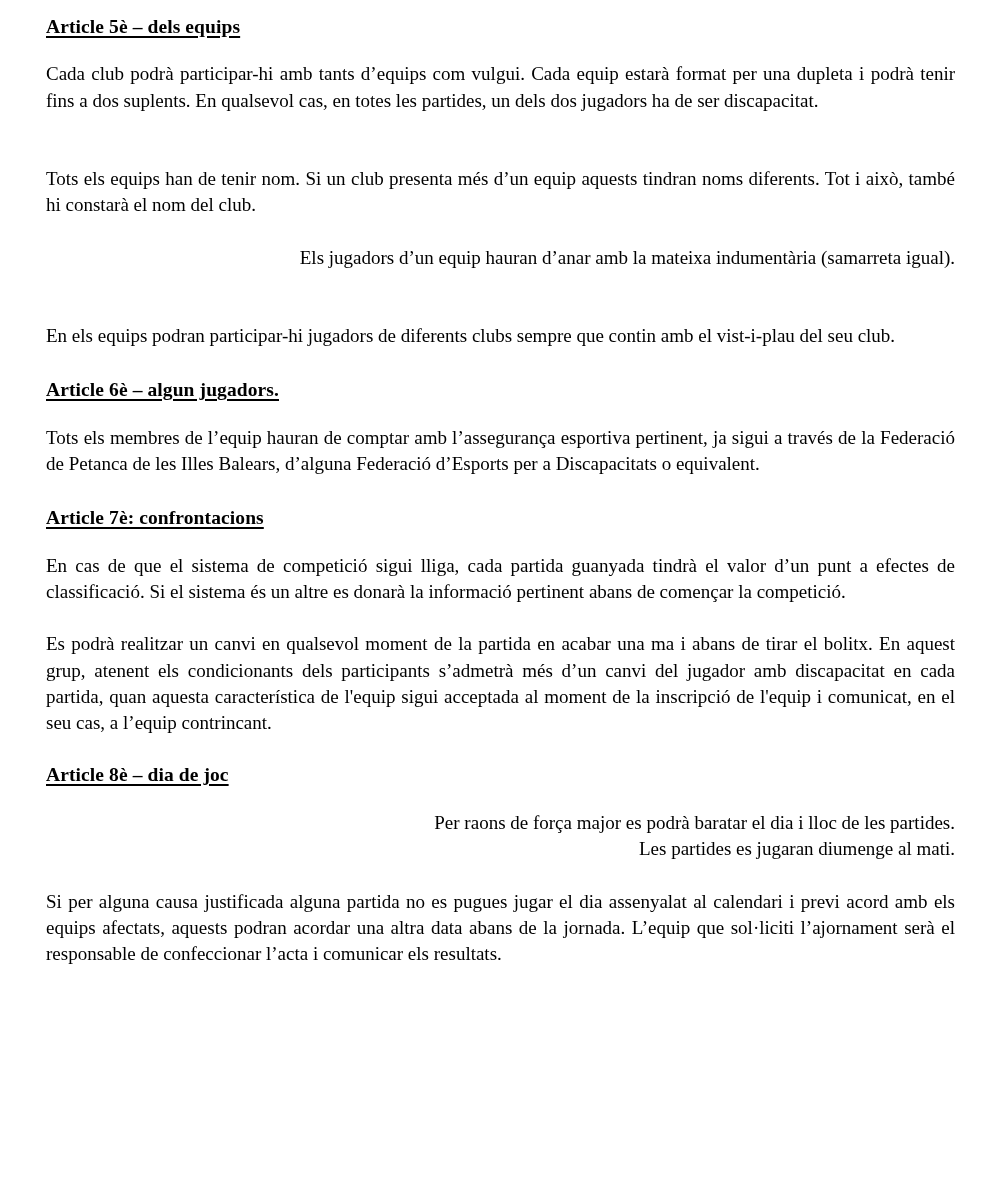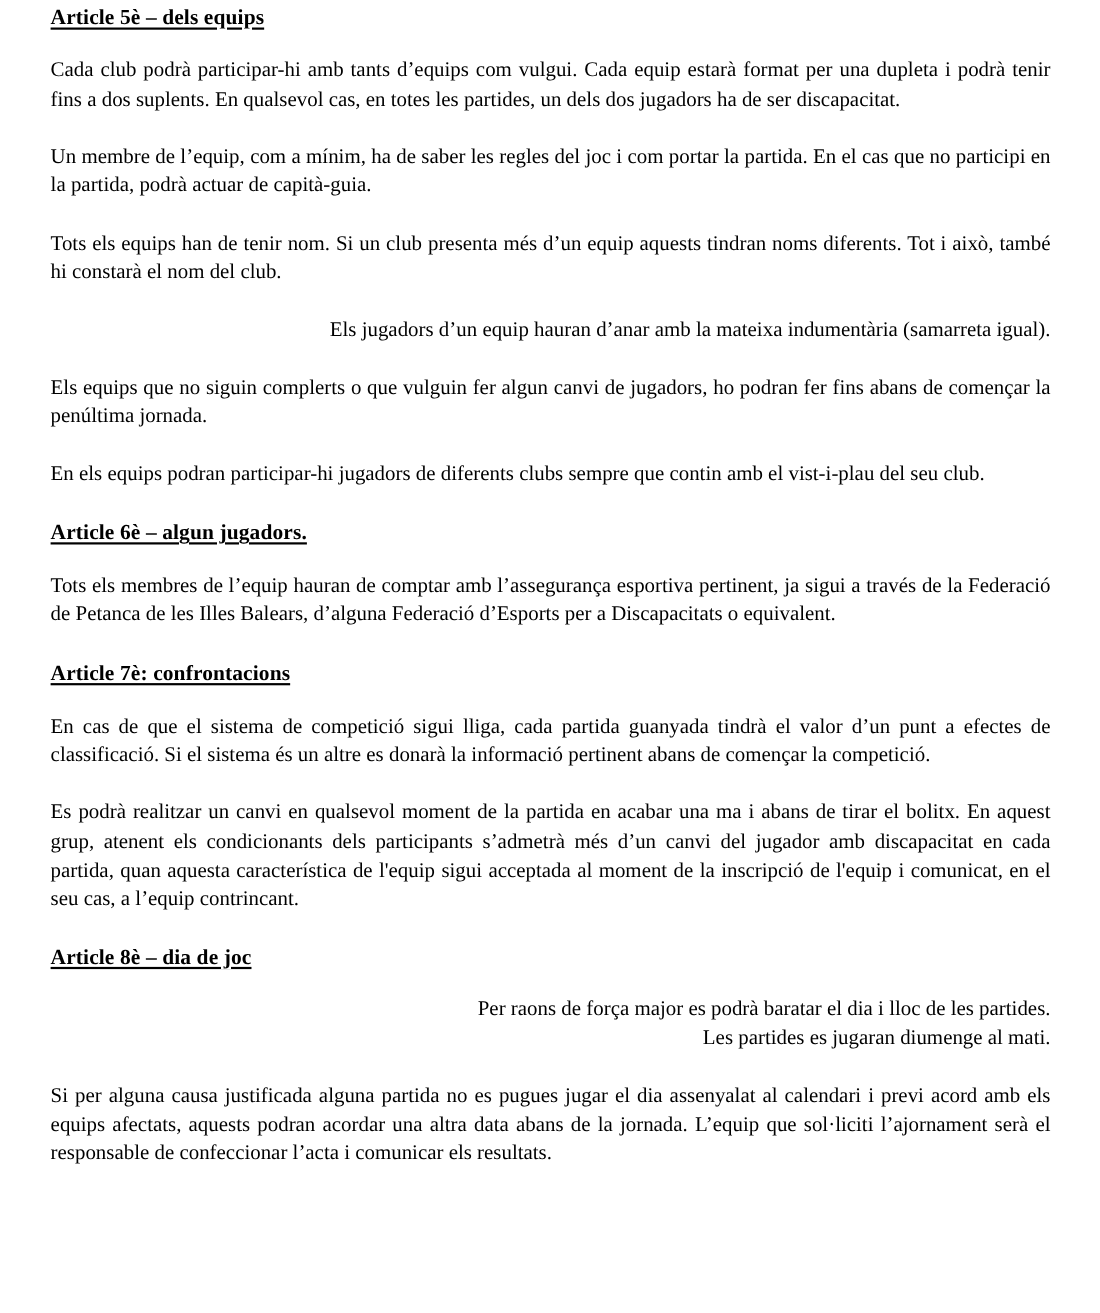--- a/index.html
+++ b/index.html
@@ -14,21 +14,21 @@
     overflow: hidden;
     font-family: "Liberation Serif", "DejaVu Serif", serif;
     color: #000000;
     -webkit-font-smoothing: antialiased;
   }
   .page {
     position: relative;
     width: 1000px;
     height: 1194px;
     box-sizing: border-box;
-    padding: 6px 45px 0 46px;
+    padding: 16px 45px 0 46px;
   }
   .doc-body {
     width: 909px;
   }
   h2.heading {
     font-size: 19.5px;
     font-weight: bold;
     line-height: 1.1;
     margin: 0;
     padding: 0;
@@ -62,30 +62,28 @@
 
 <div class="page">
   <div class="doc-body">
 
     <h2 class="heading"><span class="h-text">Article 5è – dels equips</span></h2>
     <div class="gap-after-heading"></div>
 
     <p class="para">Cada club podrà participar-hi amb tants d’equips com vulgui. Cada equip estarà format per una dupleta i podrà tenir fins a dos suplents. En qualsevol cas, en totes les partides, un dels dos jugadors ha de ser discapacitat.</p>
     <div class="gap-para"></div>
 
-    <p class="para">Un membre de l’equip, com a mínim, ha de saber les regles del joc i com portar la partida. En el cas que no participi en la partida, podrà actuar de capità-guia.</p>
     <div class="gap-para"></div>
 
     <p class="para">Tots els equips han de tenir nom. Si un club presenta més d’un equip aquests tindran noms diferents. Tot i això, també hi constarà el nom del club.</p>
     <div class="gap-para"></div>
 
     <p class="para nojust">Els jugadors d’un equip hauran d’anar amb la mateixa indumentària  (samarreta igual).</p>
     <div class="gap-para"></div>
 
-    <p class="para">Els equips que no siguin complerts o que vulguin fer algun canvi de jugadors, ho podran fer fins abans de començar la penúltima jornada.</p>
     <div class="gap-para"></div>
 
     <p class="para">En els equips podran participar-hi jugadors de diferents clubs sempre que contin amb el vist-i-plau del seu club.</p>
     <div class="gap-before-heading"></div>
 
     <h2 class="heading"><span class="h-text">Article 6è – algun jugadors.</span></h2>
     <div class="gap-after-heading"></div>
 
     <p class="para">Tots els membres de l’equip hauran de comptar amb l’assegurança esportiva pertinent, ja sigui a través de la Federació de Petanca de les Illes Balears, d’alguna Federació d’Esports per a Discapacitats o equivalent.</p>
     <div class="gap-before-heading"></div>

